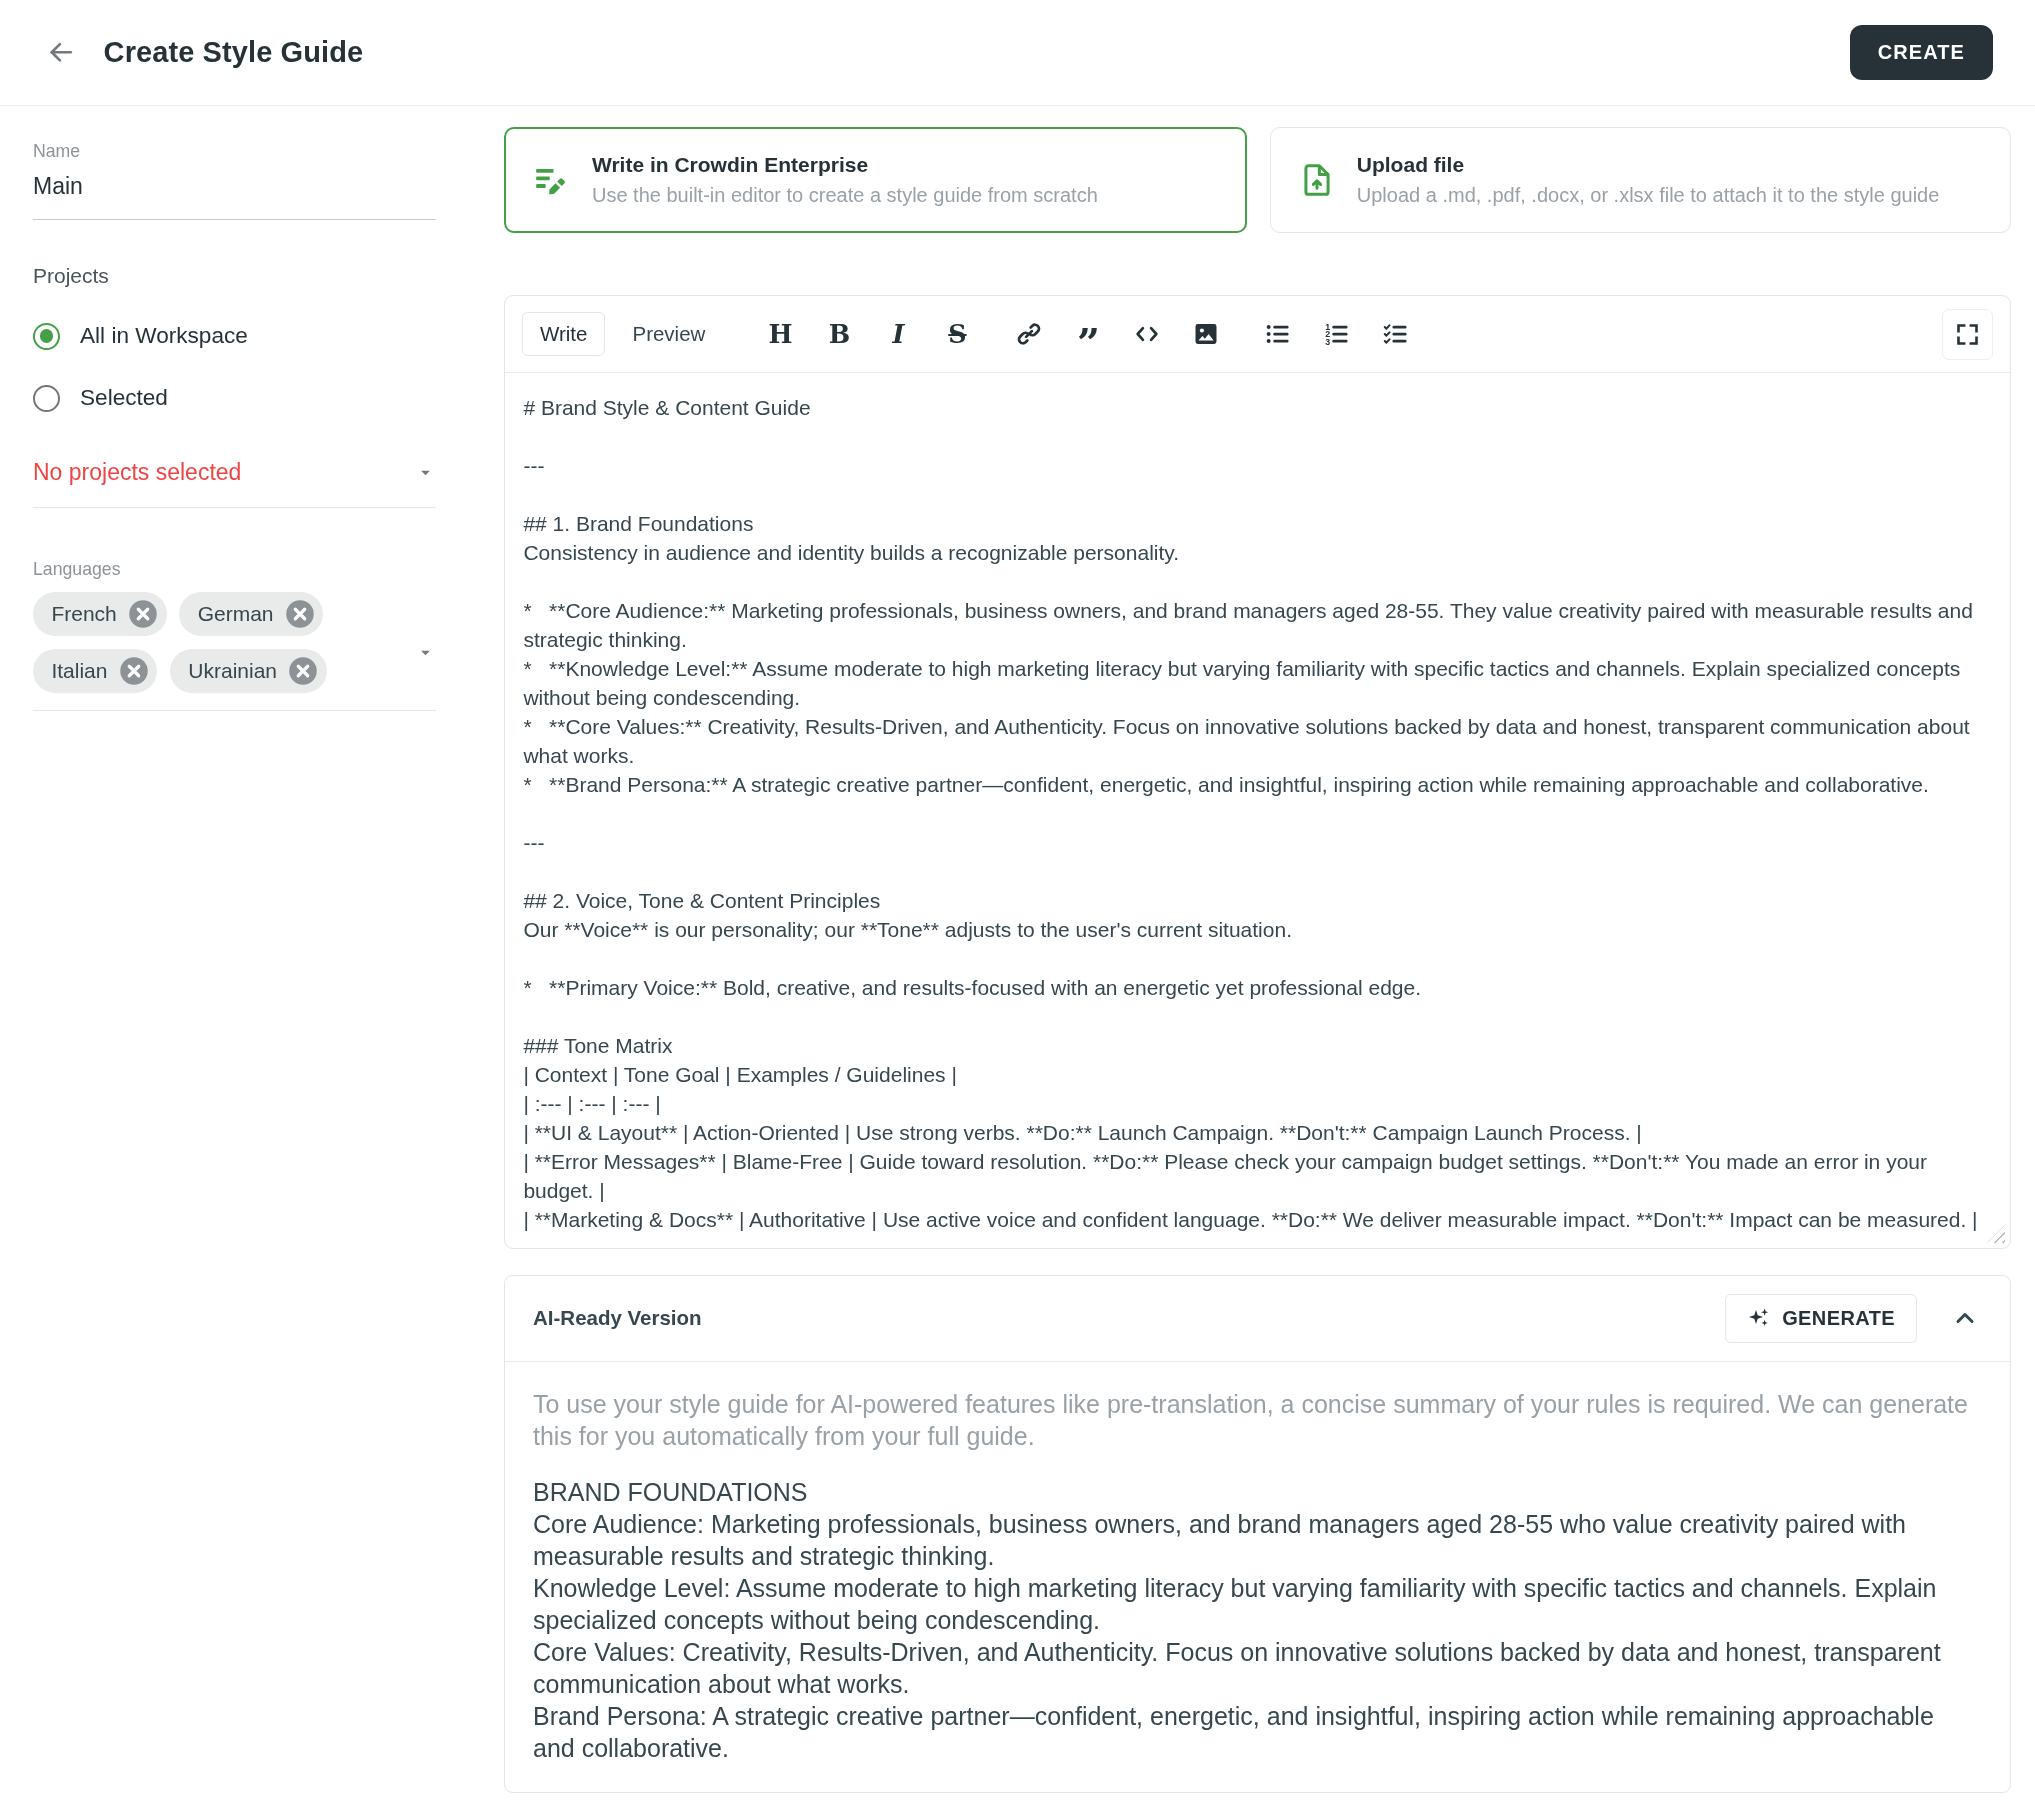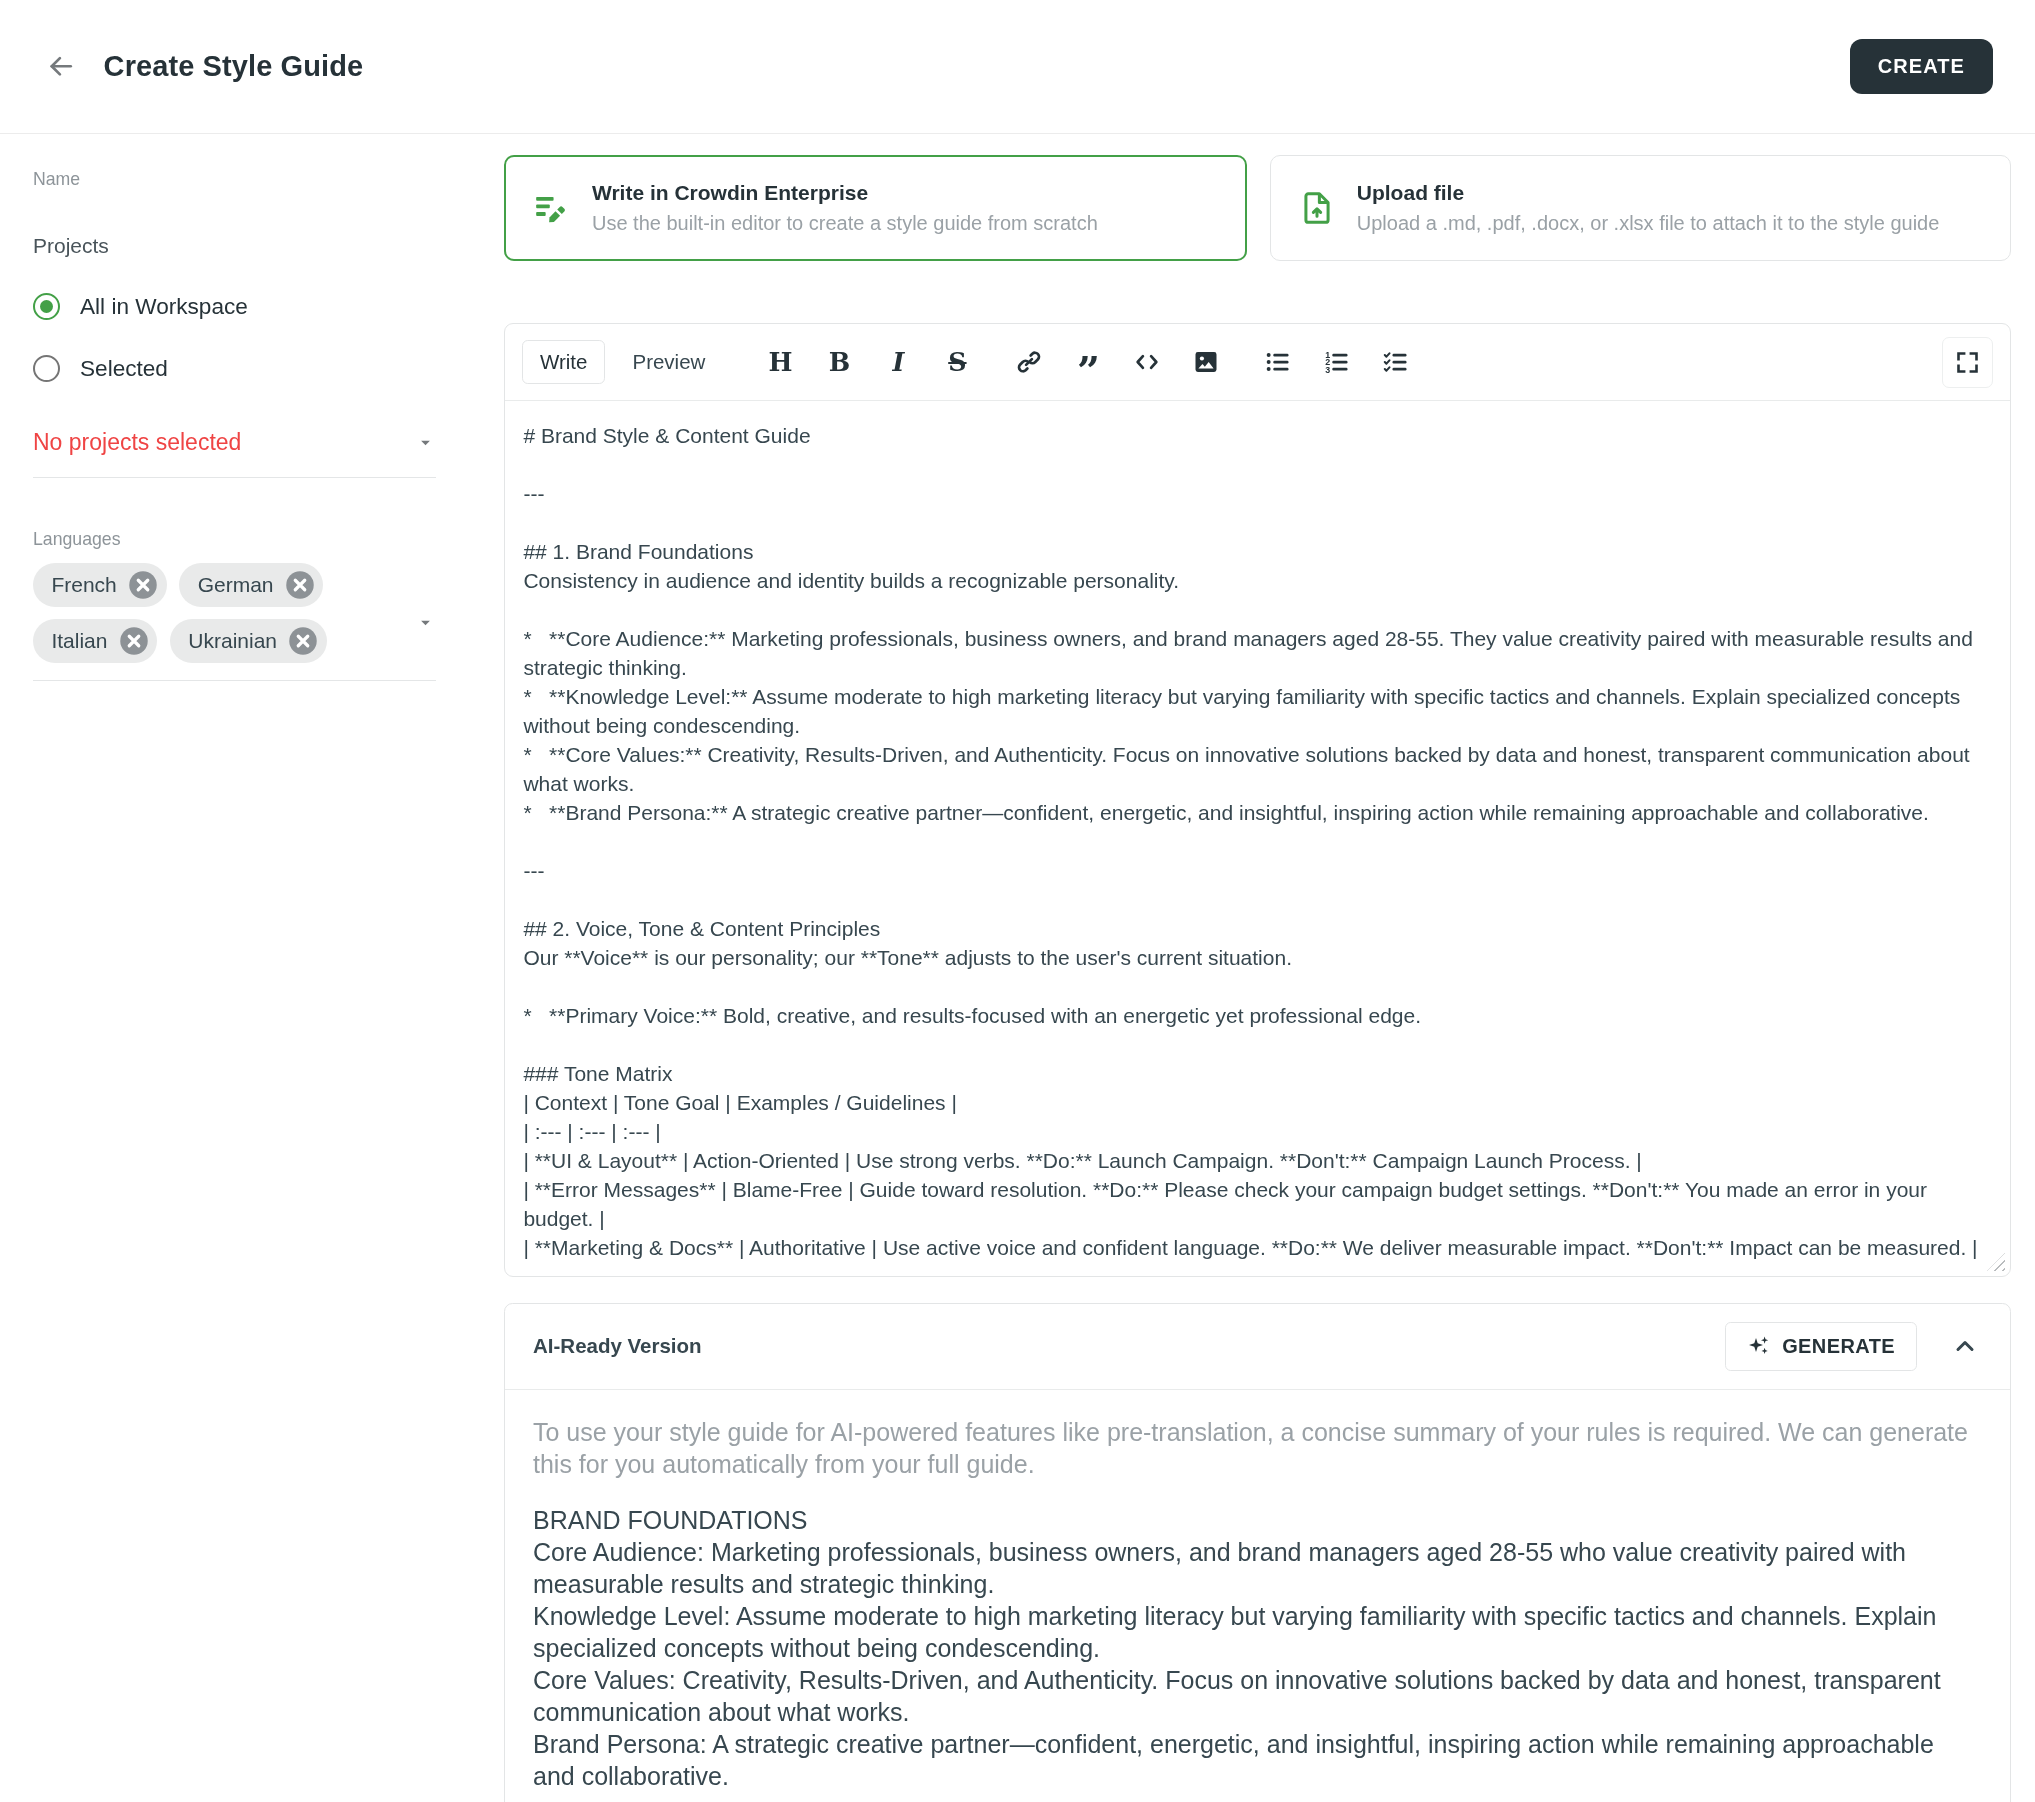--- a/index.html
+++ b/index.html
@@ -1,20 +1,20 @@
 <!DOCTYPE html>
 <html style="font-size:11.3px"><head>
 <meta charset="utf-8">
 <style>
   * { margin:0; padding:0; box-sizing:border-box; }
   html,body { width:2035px; height:1802px; background:#fff; overflow:hidden;
     font-family:"Liberation Sans", sans-serif; color:#263238; }
 
   
-  .header { height:134px; display:flex; align-items:center; padding:0 42px 0 41px;
+  .header { height:106px; display:flex; align-items:center; padding:0 42px 0 41px;
     border-bottom:1.4px solid #ececec; background:#fff; }
   .back-btn { width:40px; height:40px; display:grid; place-items:center; cursor:pointer; }
   .page-title { font-size:29px; font-weight:700; color:#263238; margin-left:22.6px; letter-spacing:0.1px; }
   .create-btn { margin-left:auto; background:#263238; color:#fff; border:none; border-radius:12px;
     font-family:inherit; font-size:20px; font-weight:700; letter-spacing:1.1px; padding:16.3px 28px; cursor:pointer; }
 
   
   .content { display:flex; align-items:flex-start; }
   .sidebar { width:403px; margin-left:33px; flex:none; }
   .main { flex:1; margin-left:68px; margin-right:24px; }
@@ -98,20 +98,21 @@
   </div>
   <div class="page-title">Create Style Guide</div>
   <button class="create-btn">CREATE</button>
 </div>
 
 <div class="content">
 
   <div class="sidebar">
     <div class="name-group">
       <div class="field-label">Name</div>
+      <div class="name-value">Main</div>
     </div>
 
     <div class="projects-label">Projects</div>
 
     <div class="radio-row">
       <span class="radio checked"></span>
       <span class="radio-label">All in Workspace</span>
     </div>
     <div class="radio-row">
       <span class="radio"></span>

